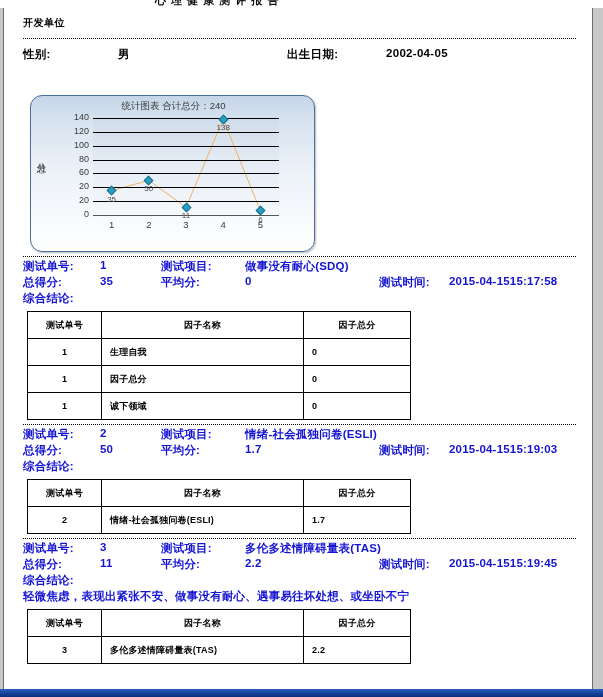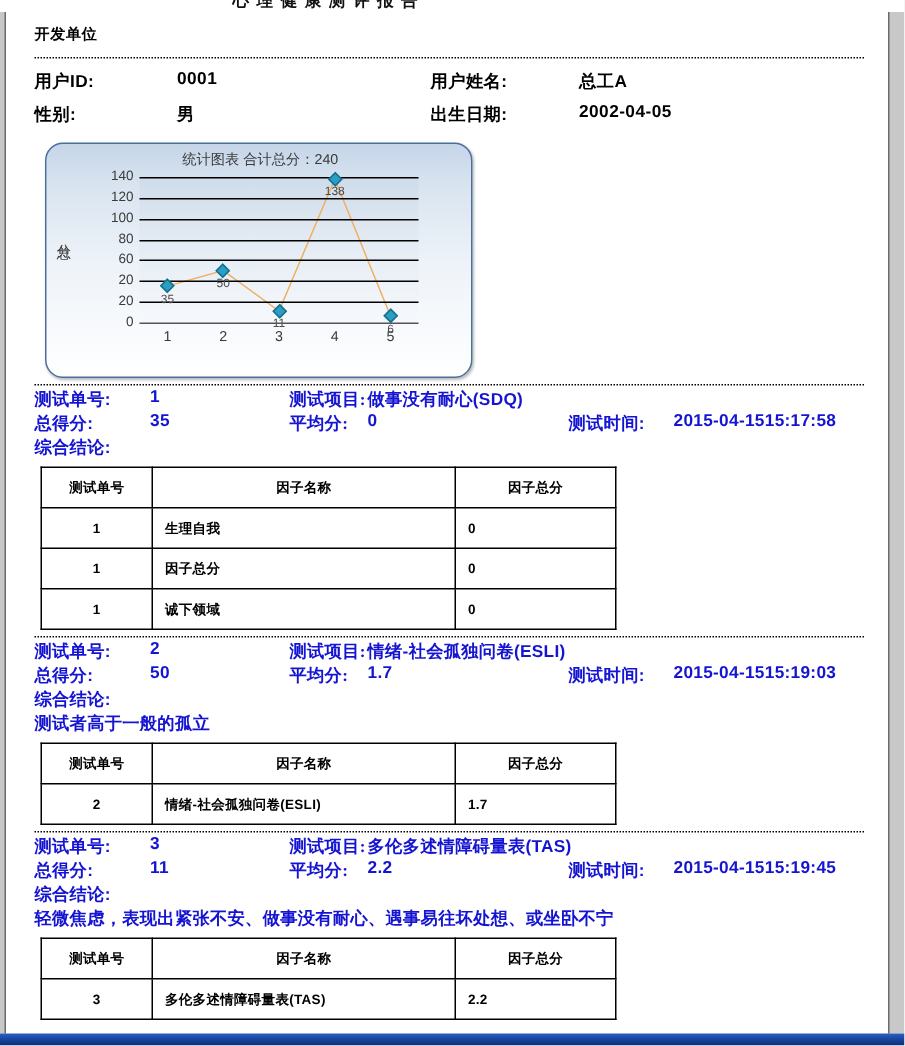--- a/index.html
+++ b/index.html
@@ -218,21 +218,21 @@
   .tlbl, .tval {
     position: absolute;
     font-size: 11.5px;
     font-weight: bold;
     color: #1414d2;
     white-space: nowrap;
     letter-spacing: 0.2px;
   }
   .t-c1l { left: 18px; }
   .t-c1v { left: 95px; }
-  .t-c2l { left: 188px; font-family: Liberation Serif, serif; }
+  .t-c2l { left: 156px; }
   .t-c2v { left: 240px; }
   .t-c3l { left: 374px; }
   .t-c3v { left: 444px; }
   .concl-text {
     position: absolute;
     left: 18px;
     font-size: 11.5px;
     font-weight: bold;
     color: #1414d2;
     white-space: nowrap;
@@ -274,26 +274,20 @@
   <div class="top-clip">
     <div class="top-clip-text">心 理 健 康 测 评 报 告</div>
   </div>
 
   <div id="page">
 
     <div class="section-title">开发单位</div>
     <div class="hr-dotted"></div>
 
     <div class="info-block">
-      <div class="info-row">
-        <span class="info-lbl c1-lbl">用户ID:</span>
-        <span class="info-val c1-val">0001</span>
-        <span class="info-lbl c2-lbl">用户姓名:</span>
-        <span class="info-val c2-val">总工A</span>
-      </div>
       <div class="info-row">
         <span class="info-lbl c1-lbl">性别:</span>
         <span class="info-val c1-val">男</span>
         <span class="info-lbl c2-lbl">出生日期:</span>
         <span class="info-val c2-val">2002-04-05</span>
       </div>
     </div>
 
     <div class="chart-panel">
       <div class="chart-title">统计图表 合计总分：240</div>
@@ -399,23 +393,20 @@
             <span class="tlbl t-c1l">总得分:</span>
             <span class="tval t-c1v">50</span>
             <span class="tlbl t-c2l">平均分:</span>
             <span class="tval t-c2v">1.7</span>
             <span class="tlbl t-c3l">测试时间:</span>
             <span class="tval t-c3v">2015-04-1515:19:03</span>
           </div>
           <div class="trow">
             <span class="tlbl t-c1l">综合结论:</span>
           </div>
-          <div class="trow">
-            <span class="concl-text">测试者高于一般的孤立</span>
-          </div>
           <table class="factors">
             <thead>
               <tr>
                 <th class="c-no">测试单号</th>
                 <th class="c-nm">因子名称</th>
                 <th class="c-sc">因子总分</th>
               </tr>
             </thead>
             <tbody>
               <tr>

